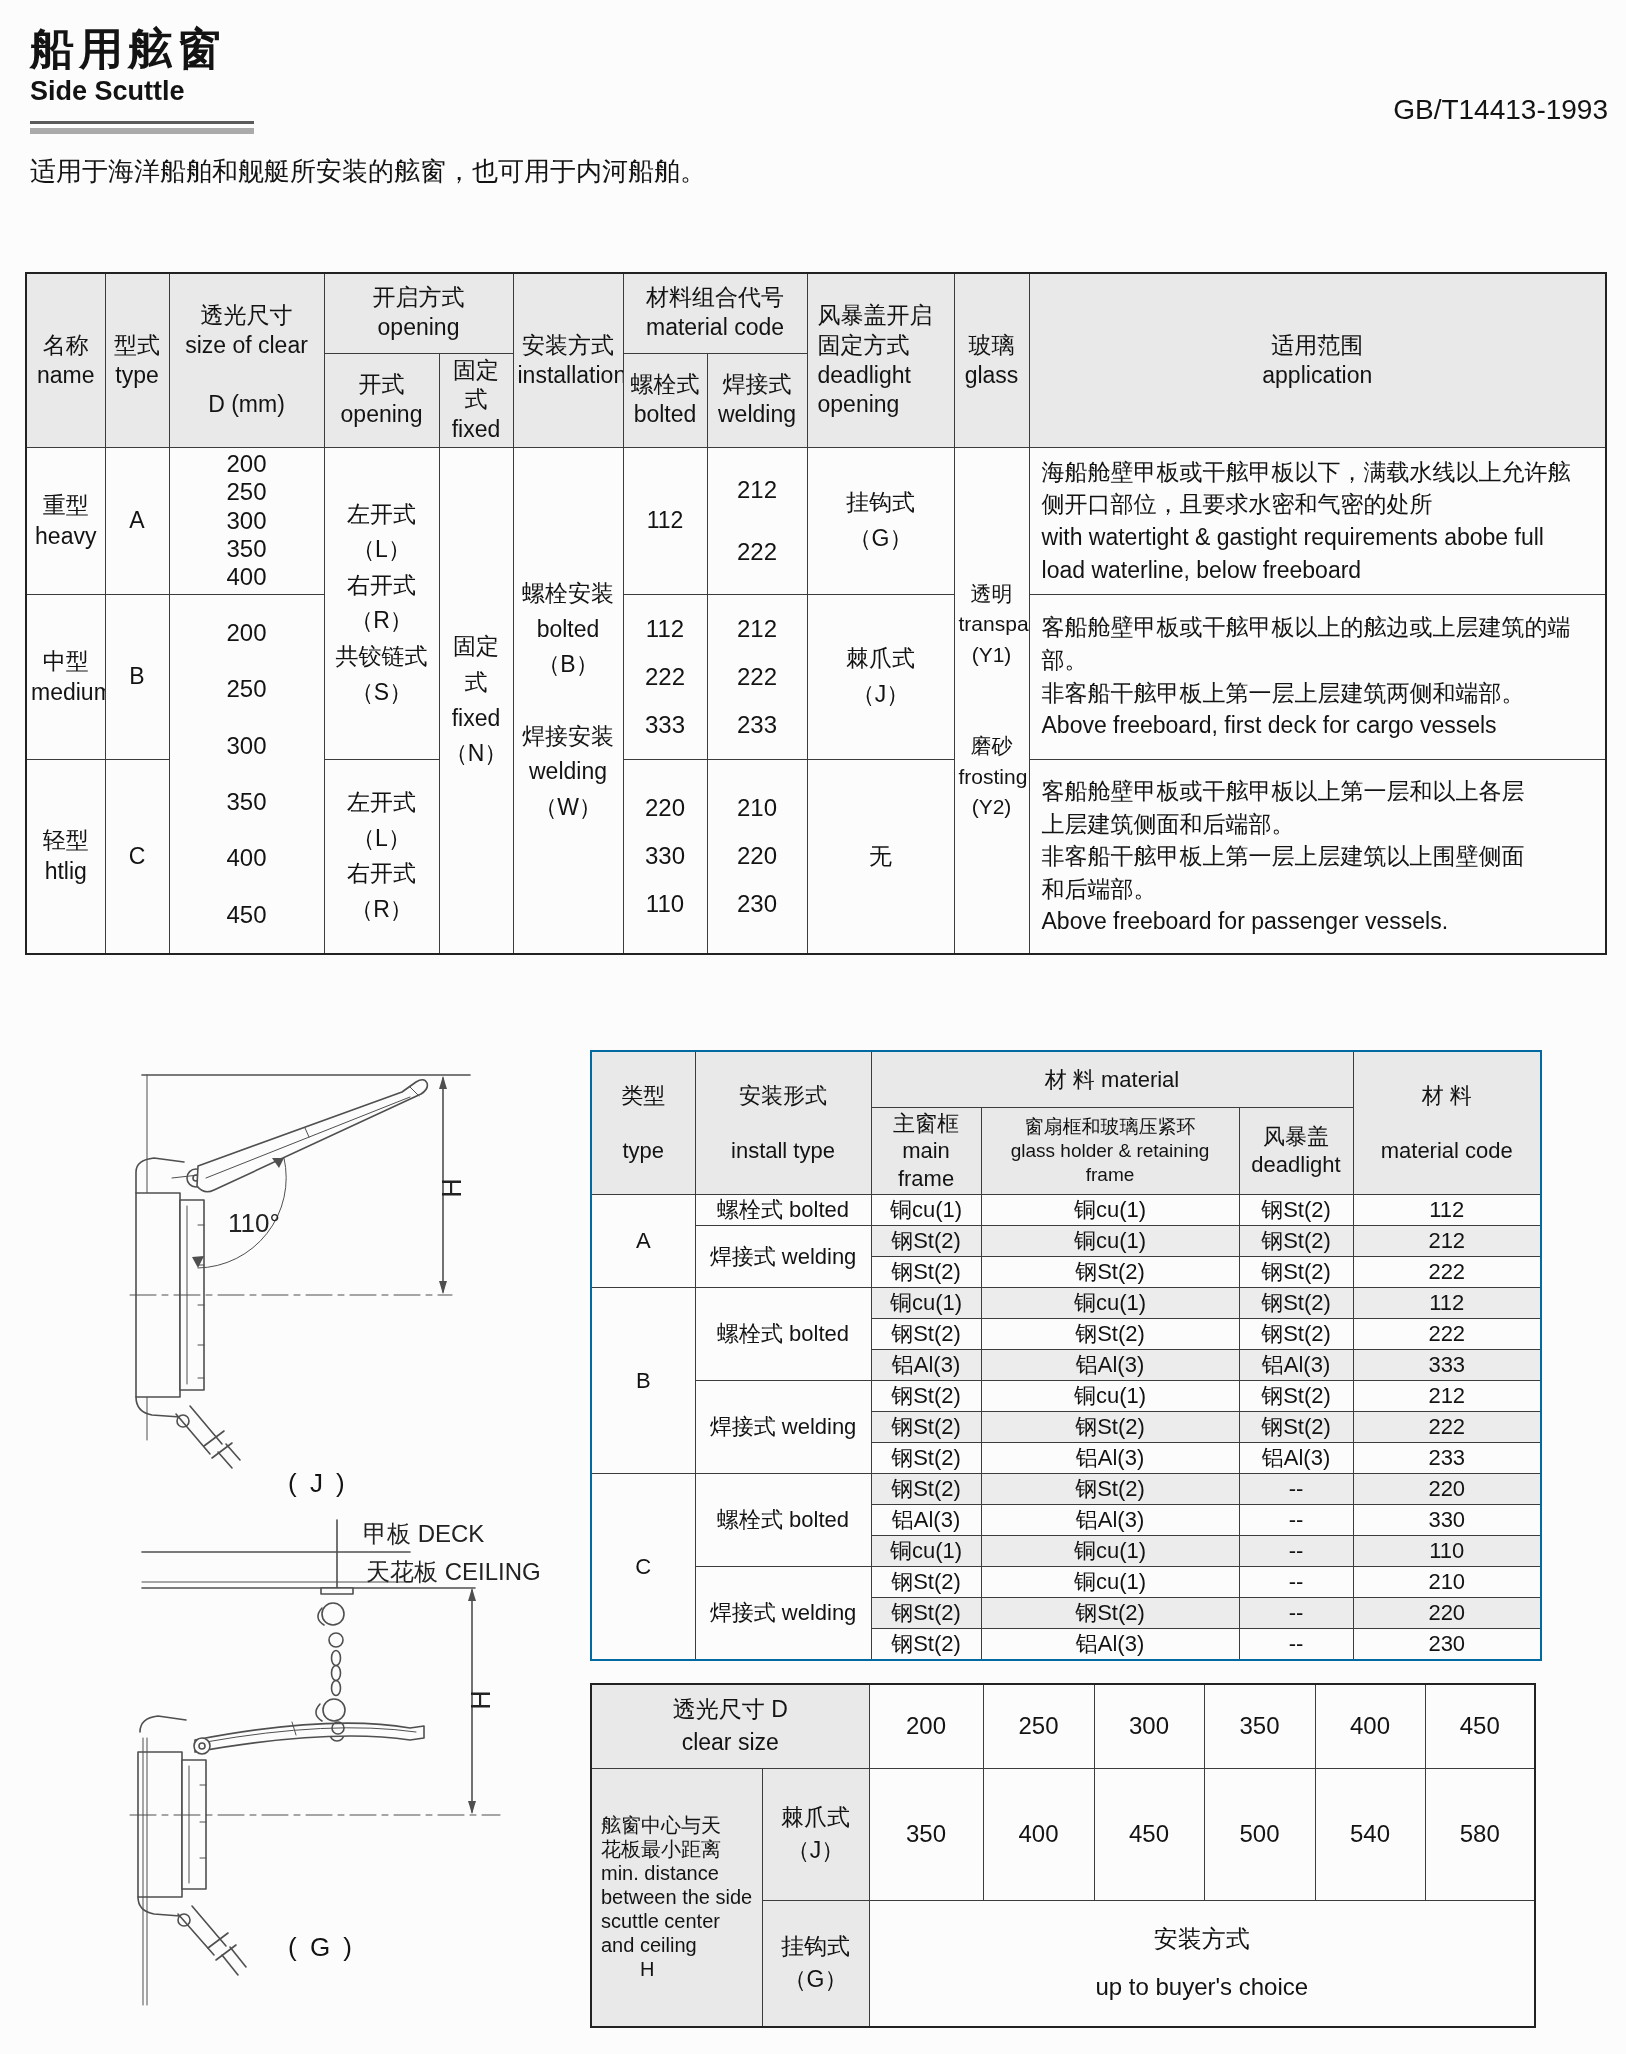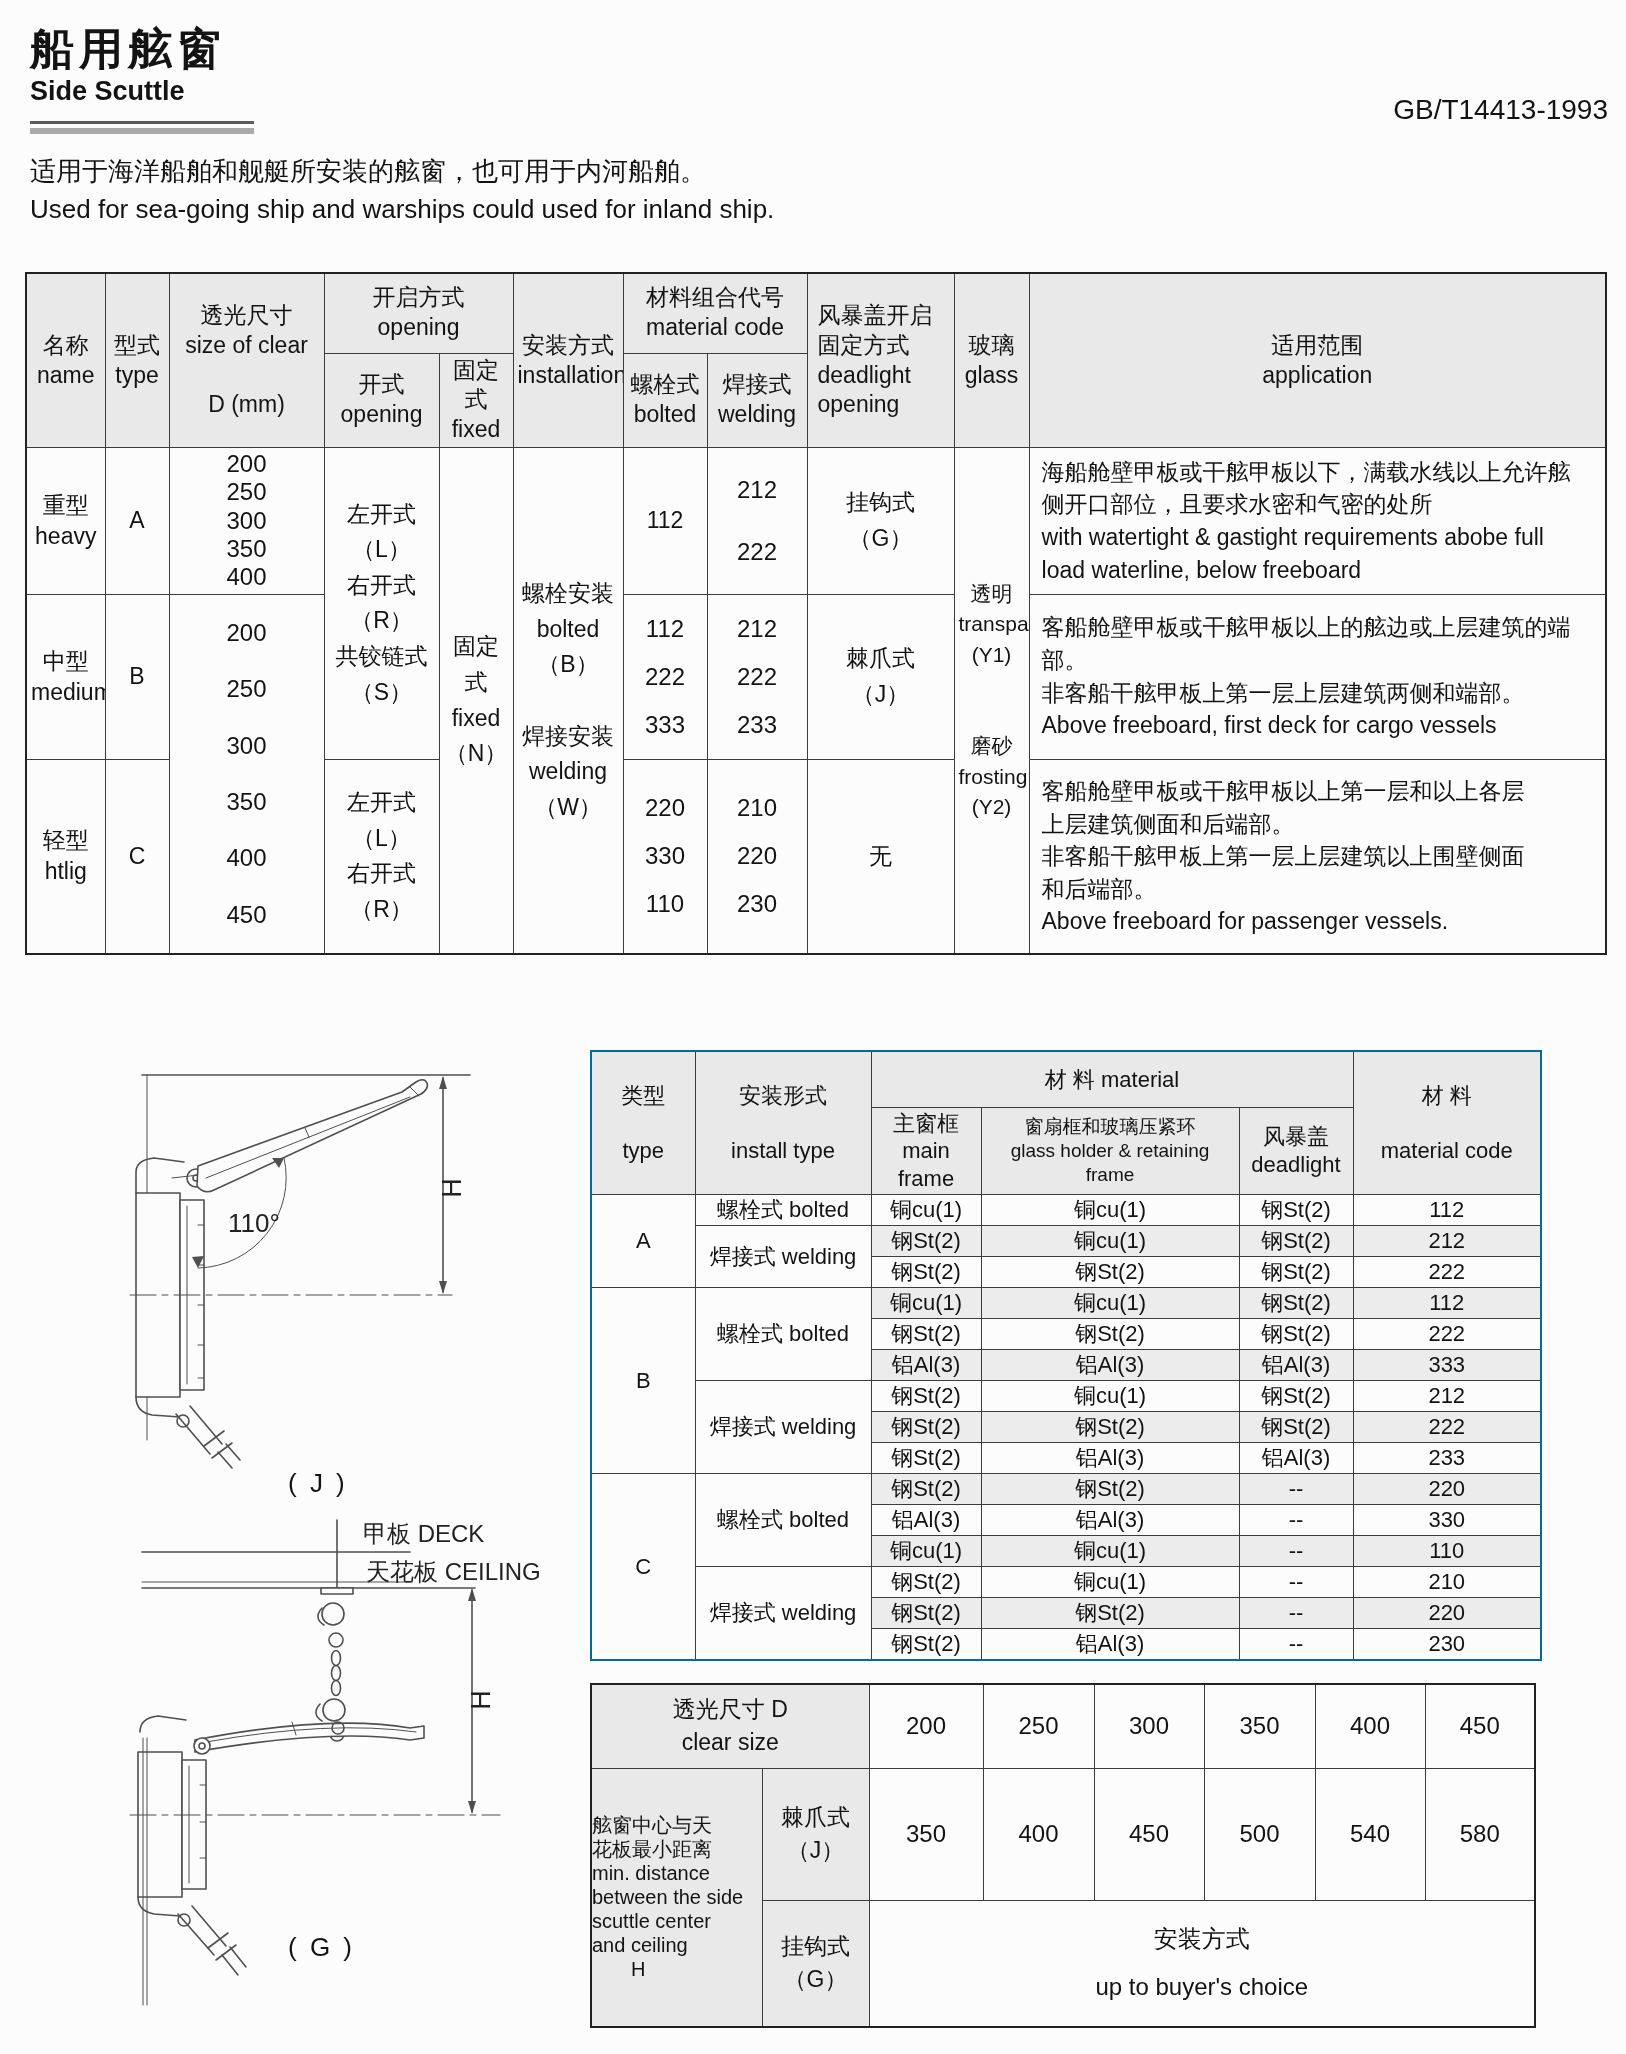--- a/index.html
+++ b/index.html
@@ -42,21 +42,21 @@
   .t2 { position:absolute; left:590px; top:1050px; width:950px; border:2px solid #0369a1; }
   .t2 th { font-size:22px; line-height:1.25; }
   .t2 .small { font-size:19px;margin-left:36px; }
   .t2 td { font-size:22px; padding:0 4px; }
   .t2 .g { background:#ececec; }
 
   
   .t3 { position:absolute; left:590px; top:1683px; width:944px; border:2px solid #222; }
   .t3 td { font-size:24px; }
   .t3 .hd { background:#e9e9e9; font-size:23px; line-height:1.45; }
-  .t3 .tiny { font-size:20px; line-height:1.2; text-align:left; padding:4px 0; }
+  .t3 .tiny { font-size:20px; line-height:1.2; text-align:left; padding:4px 9px; }
   .t3 .choice { line-height:2.0; }
 
   
   .svg-draw { position:absolute; }
   .svg-draw path, .svg-draw line, .svg-draw rect, .svg-draw circle, .svg-draw ellipse, .svg-draw polygon
       { stroke:#4f4f4f; stroke-width:1.6; fill:none; stroke-linecap:round; stroke-linejoin:round; }
   .svg-draw .fill { fill:#4f4f4f; stroke:none; }
   .svg-draw .thin { stroke-width:1; }
   .svg-draw .white { fill:#fcfcfc; }
   .svg-draw text { stroke:none; fill:#222; font-family:"Liberation Sans","DejaVu Sans",sans-serif; }
@@ -66,21 +66,20 @@
 <body>
 
 <div class="page">
 
   <div class="title-zh">船用舷窗</div>
   <div class="title-en">Side Scuttle</div>
   <div class="rule1"></div>
   <div class="rule2"></div>
   <div class="standard">GB/T14413-1993</div>
   <div class="intro-zh">适用于海洋船舶和舰艇所安装的舷窗，也可用于内河船舶。</div>
-  <div class="intro-en">Used for sea-going ship and warships could used for inland ship.</div>
 
   <table class="t1">
     <colgroup>
       <col style="width:79px">
         <col style="width:64px">
         <col style="width:155px">
       <col style="width:115px">
         <col style="width:74px">
         <col style="width:110px">
       <col style="width:84px">

